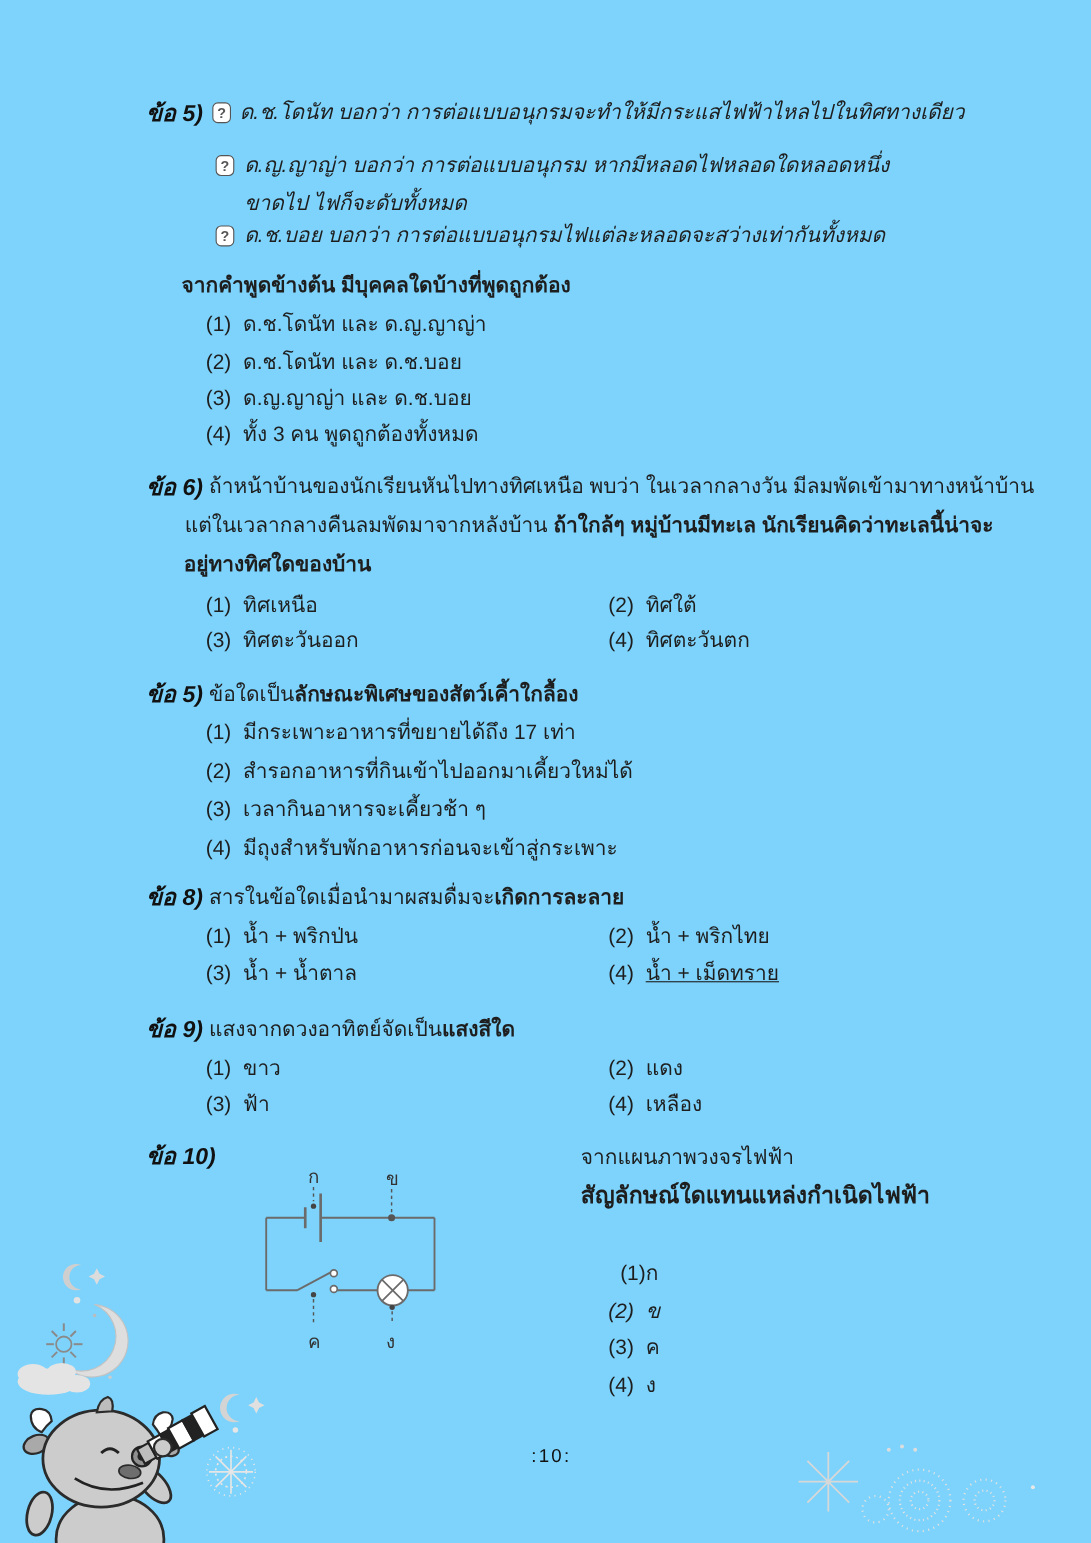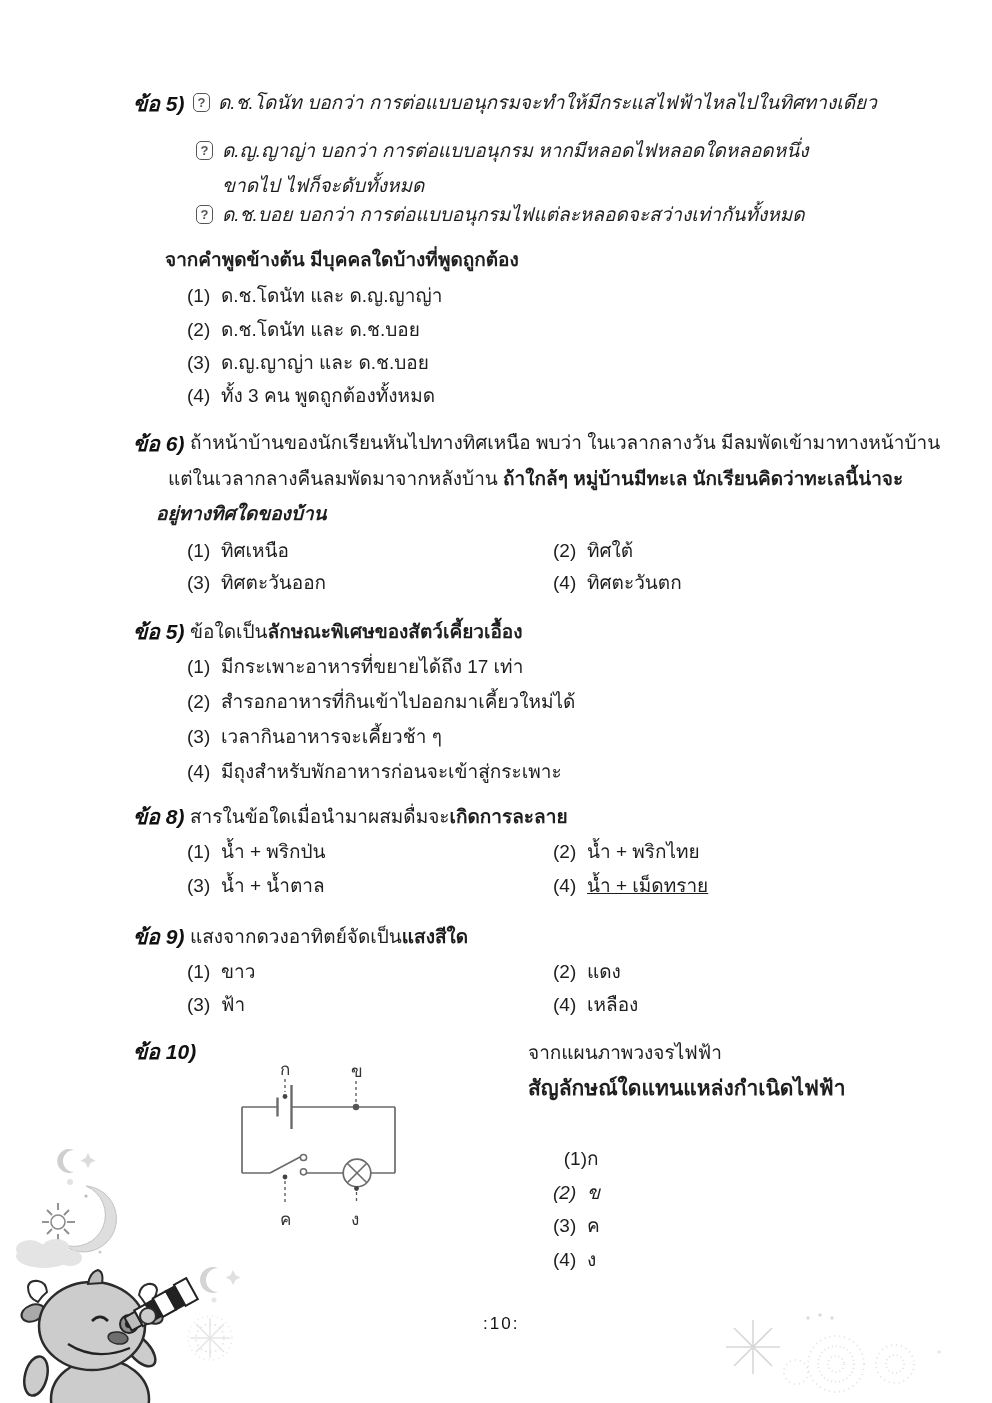--- a/index.html
+++ b/index.html
@@ -1,18 +1,18 @@
 <!DOCTYPE html>
 <html><head>
 <meta charset="utf-8">
 <style>
   html,body { margin:0; padding:0; background:#888; }
   .page {
     position:relative; width:992px; height:1403px; margin:0 auto;
-    background:#ffffff; overflow:hidden;
+    background:#7dd3fc; overflow:hidden;
     font-family:"Liberation Sans", sans-serif; color:#1e1e1e;
   }
   .t { position:absolute; white-space:nowrap; font-size:19px; line-height:1.3; }
   .qlabel { font-weight:bold; font-style:italic; font-size:21px; color:#111; }
   .b { font-weight:bold; }
   .i { font-style:italic; }
   .qicon {
     position:absolute; width:17px; height:19px; box-sizing:border-box;
     border:1.6px solid #555; border-radius:5px; background:#fff;
     font-size:13px; font-weight:bold; color:#555;
@@ -59,38 +59,38 @@
   </div>
   <div class="t" style="left:187px; top:384px;">
     <span class="num">(4)</span><span>ทั้ง 3 คน พูดถูกต้องทั้งหมด</span>
   </div>
 
   <div class="t qlabel" style="left:133px; top:430px;">ข้อ 6)</div>
   <div class="t" style="left:190px; top:431px;">ถ้าหน้าบ้านของนักเรียนหันไปทางทิศเหนือ พบว่า ในเวลากลางวัน มีลมพัดเข้ามาทางหน้าบ้าน</div>
   <div class="t" style="left:168px; top:467px;">
     <span>แต่ในเวลากลางคืนลมพัดมาจากหลังบ้าน </span><span class="b">ถ้าใกล้ๆ หมู่บ้านมีทะเล นักเรียนคิดว่าทะเลนี้น่าจะ</span>
   </div>
-  <div class="t b" style="left:156px; top:502px;font-style:italic;">อยู่ทางทิศใดของบ้าน</div>
+  <div class="t b" style="left:167px; top:502px;">อยู่ทางทิศใดของบ้าน</div>
 
   <div class="t" style="left:187px; top:539px;">
     <span class="num">(1)</span><span>ทิศเหนือ</span>
   </div>
   <div class="t" style="left:553px; top:539px;">
     <span class="num">(2)</span><span>ทิศใต้</span>
   </div>
   <div class="t" style="left:187px; top:571px;">
     <span class="num">(3)</span><span>ทิศตะวันออก</span>
   </div>
   <div class="t" style="left:553px; top:571px;">
     <span class="num">(4)</span><span>ทิศตะวันตก</span>
   </div>
 
   <div class="t qlabel" style="left:133px; top:618px;">ข้อ 5)</div>
   <div class="t" style="left:190px; top:620px;">
-    <span>ข้อใดเป็น</span><span class="b">ลักษณะพิเศษของสัตว์เคี้ยวเอื้อง</span>
+    <span>ข้อใดเป็น</span><span class="b">ลักษณะพิเศษของสัตว์เคี้าใกลื้อง</span>
   </div>
   <div class="t" style="left:187px; top:655px;">
     <span class="num">(1)</span><span>มีกระเพาะอาหารที่ขยายได้ถึง 17 เท่า</span>
   </div>
   <div class="t" style="left:187px; top:690px;">
     <span class="num">(2)</span><span>สำรอกอาหารที่กินเข้าไปออกมาเคี้ยวใหม่ได้</span>
   </div>
   <div class="t" style="left:187px; top:725px;">
     <span class="num">(3)</span><span>เวลากินอาหารจะเคี้ยวช้า ๆ</span>
   </div>

